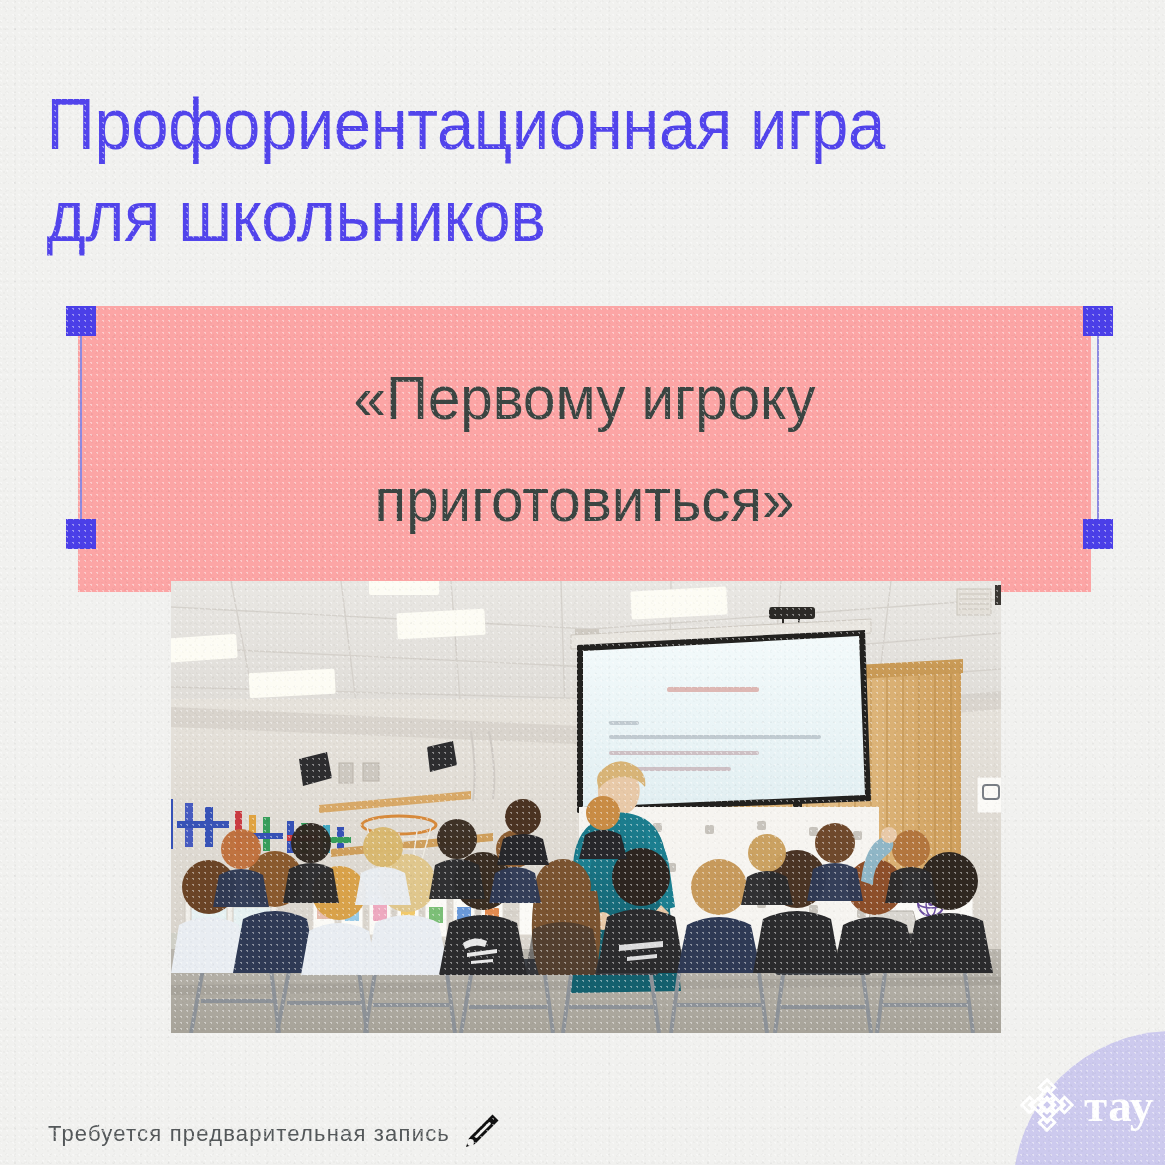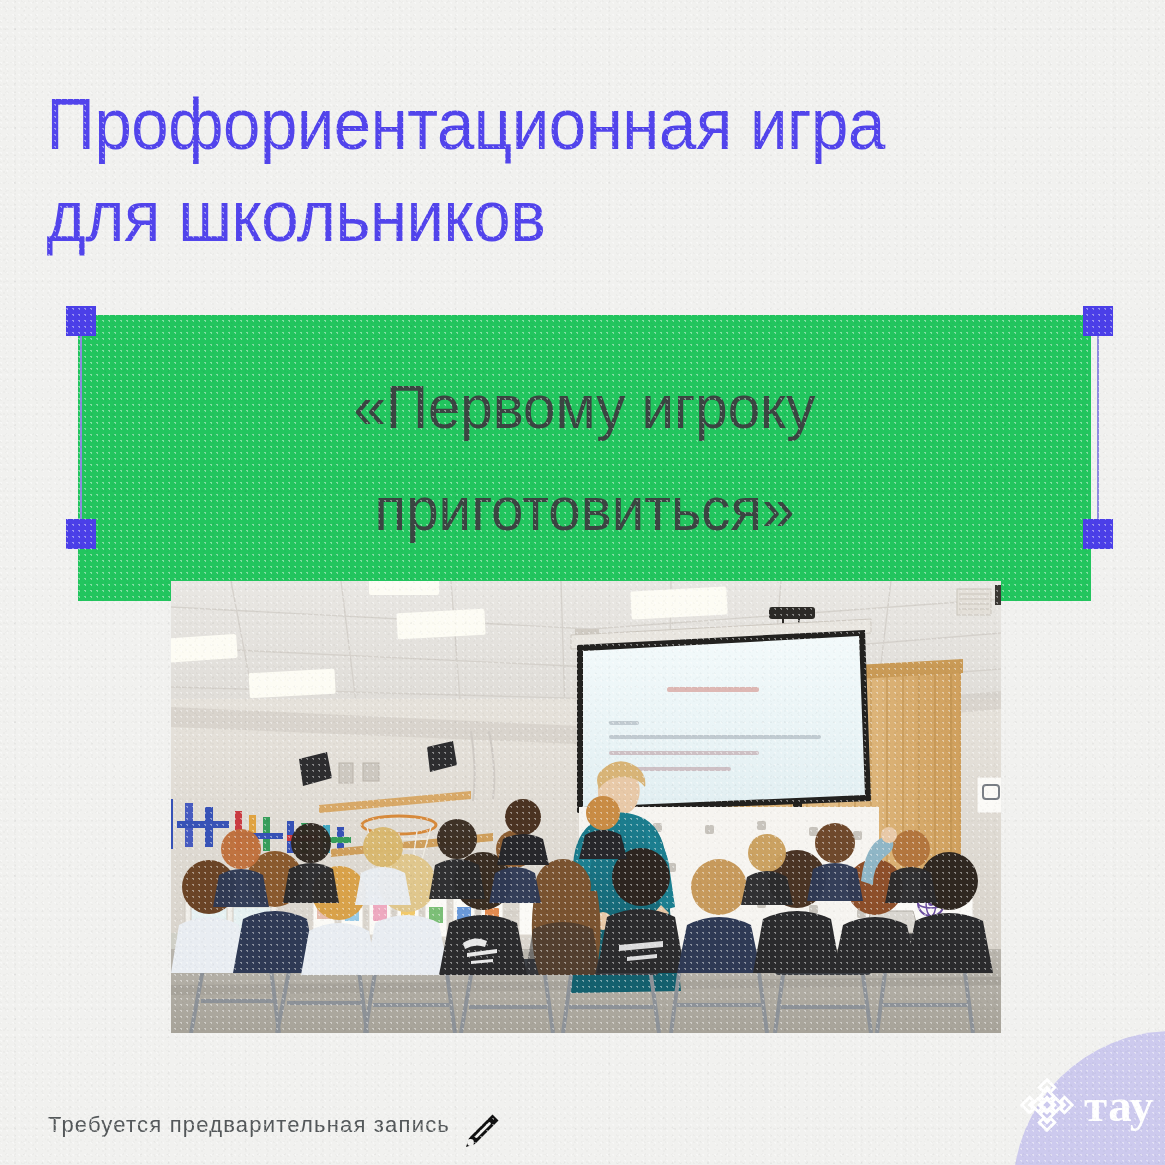--- a/index.html
+++ b/index.html
@@ -56,24 +56,24 @@
     line-height: 92px;
     letter-spacing: -0.5px;
     font-weight: 400;
     transform: scaleX(0.92);
   }
 
   
   .quote-banner {
     position: absolute;
     left: 78px;
-    top: 315px;
+    top: 306px;
     width: 1013px;
     height: 286px;
-    background: #22c55e;
+    background: #fca5a5;
     z-index: 6;
   }
   .quote-text {
     position: absolute;
     inset: 0;
     display: flex;
     flex-direction: column;
     align-items: center;
     justify-content: center;
     color: #3b4542;
@@ -118,20 +118,21 @@
     z-index: 6;
   }
   .photo svg { display: block; width: 100%; height: 100%; }
 
   
   .footer-note {
     position: absolute;
     left: 48px;
     top: 1112px;
     display: flex;
+    align-items: center;
     gap: 11px;
     z-index: 10;
   }
   .footer-note .note-text {
     color: #54585a;
     font-size: 22px;
     letter-spacing: 1.2px;
     white-space: nowrap;
     font-weight: 400;
   }

